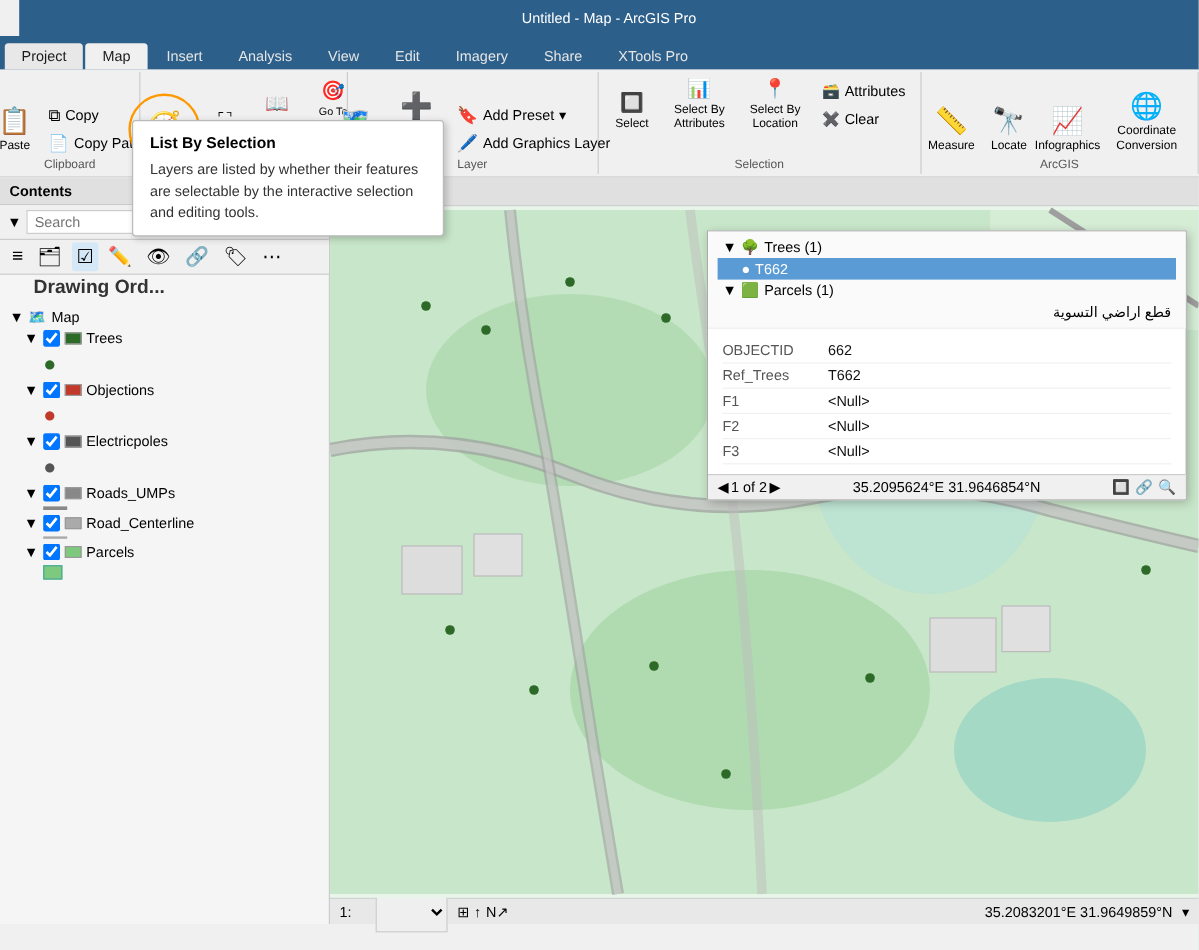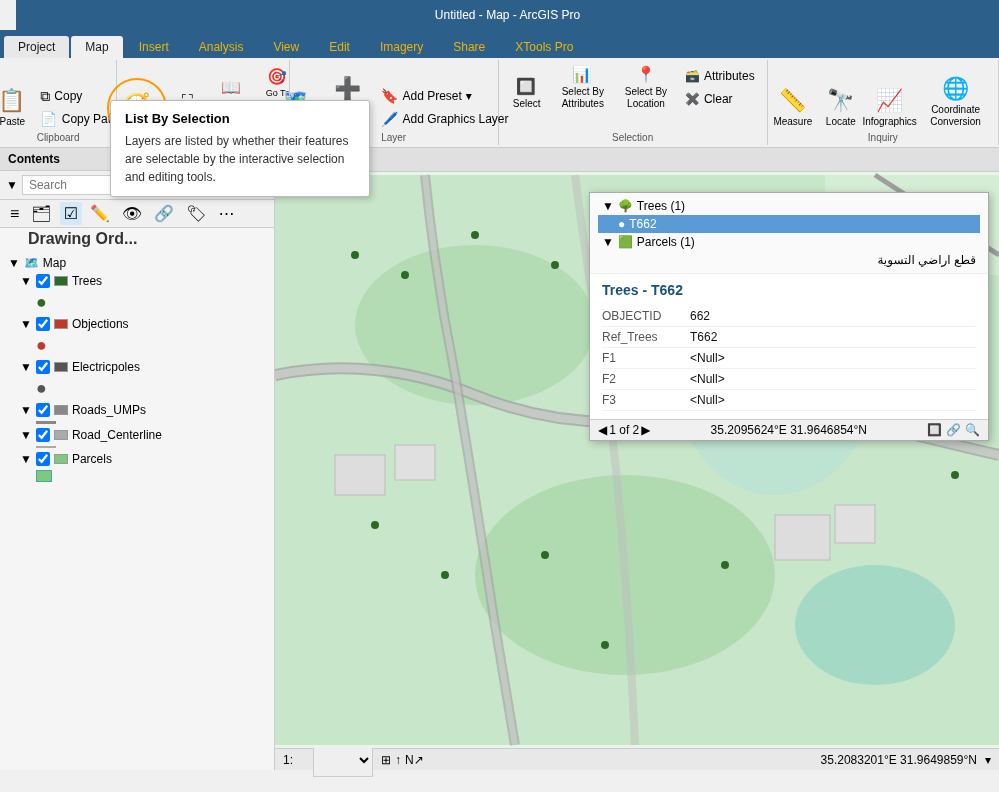--- a/index.html
+++ b/index.html
@@ -20,21 +20,21 @@
     
     .ribbon-tabs {
       height: 28px;
       background: #2c5f8a;
       display: flex;
       align-items: flex-end;
       padding-left: 4px;
     }
     .ribbon-tab {
       padding: 4px 14px;
-      color: #eab308;
+      color: #e5e5e5;
       font-size: 12px;
       cursor: pointer;
       border-radius: 3px 3px 0 0;
       margin-right: 2px;
     }
     .ribbon-tab.active {
       background: #e8e8e8;
       color: #1a1a1a;
     }
 
@@ -472,21 +472,21 @@
       <div class="ribbon-btn">
         <div class="icon">📈</div>
         <div class="label">Infographics</div>
       </div>
       <div class="ribbon-btn">
         <div class="icon">🌐</div>
         <div class="label">Coordinate
 Conversion</div>
       </div>
     </div>
-    <div class="ribbon-group-label">Inquiry</div>
+    <div class="ribbon-group-label">ArcGIS</div>
   </div>
 </div>
 
 <div class="main-area">
 
   <div class="sidebar">
     <div class="sidebar-header">
       <span>Contents</span>
       <div class="sidebar-header-icons">
         <span style="cursor:pointer;">📌</span>
@@ -652,21 +652,20 @@
           <div class="popup-tree-item">
             <span>▼</span>
             <span>🟩</span>
             <span>Parcels  (1)</span>
           </div>
           <div class="popup-tree-item" style="padding-left: 20px; direction: rtl;">
             <span>قطع اراضي التسوية</span>
           </div>
         </div>
         <div class="popup-content">
-          <div class="popup-section-title">Trees - T662</div>
           <div class="popup-field">
             <span class="popup-field-name">OBJECTID</span>
             <span class="popup-field-value">662</span>
           </div>
           <div class="popup-field">
             <span class="popup-field-name">Ref_Trees</span>
             <span class="popup-field-value">T662</span>
           </div>
           <div class="popup-field">
             <span class="popup-field-name">F1</span>

